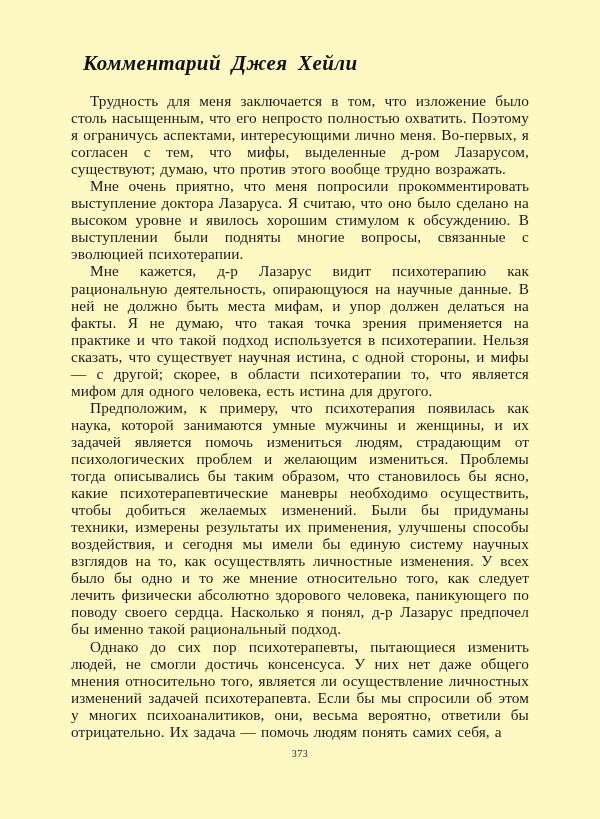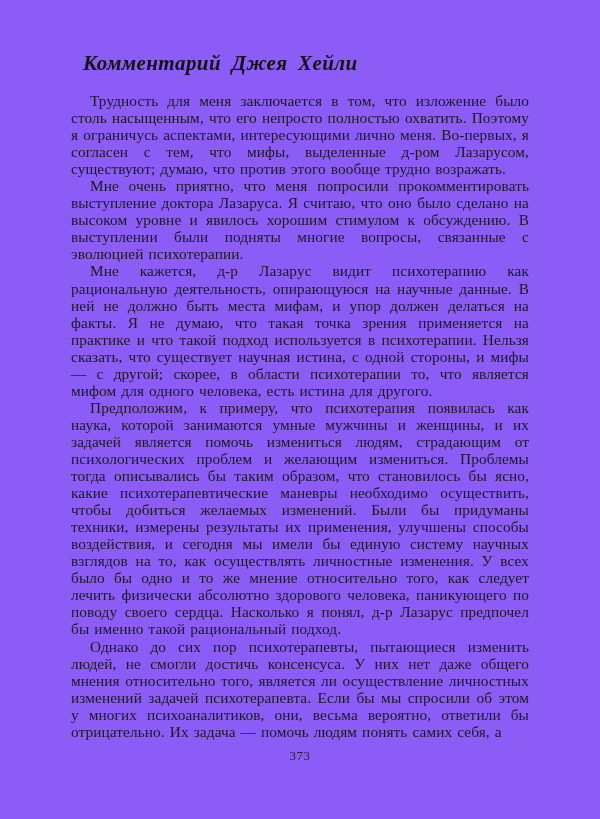--- a/index.html
+++ b/index.html
@@ -5,21 +5,21 @@
   * { margin: 0; padding: 0; box-sizing: border-box; }
   html, body {
     width: 600px;
     height: 819px;
     background: #f4f4f2;
   }
   .page {
     position: relative;
     width: 600px;
     height: 819px;
-    background: #8b5cf6;
+    background: #fef9c3;
     font-family: "Liberation Serif", "DejaVu Serif", serif;
     color: #1b1b1b;
     overflow: hidden;
   }
   .text-block {
     position: absolute;
     left: 71px;
     top: 51px;
     width: 458px;
   }
@@ -42,21 +42,21 @@
     text-indent: 19px;
     word-spacing: 1.1px;
     letter-spacing: 0.1px;
   }
   .page-number {
     position: absolute;
     top: 748px;
     left: 71px;
     width: 458px;
     text-align: center;
-    font-size: 13px;
+    font-size: 10px;
     letter-spacing: 0.5px;
     color: #232323;
   }
 </style>
 </head>
 <body>
 
 <div class="page">
   <div class="text-block">
     <h1 class="title">Комментарий Джея Хейли</h1>

